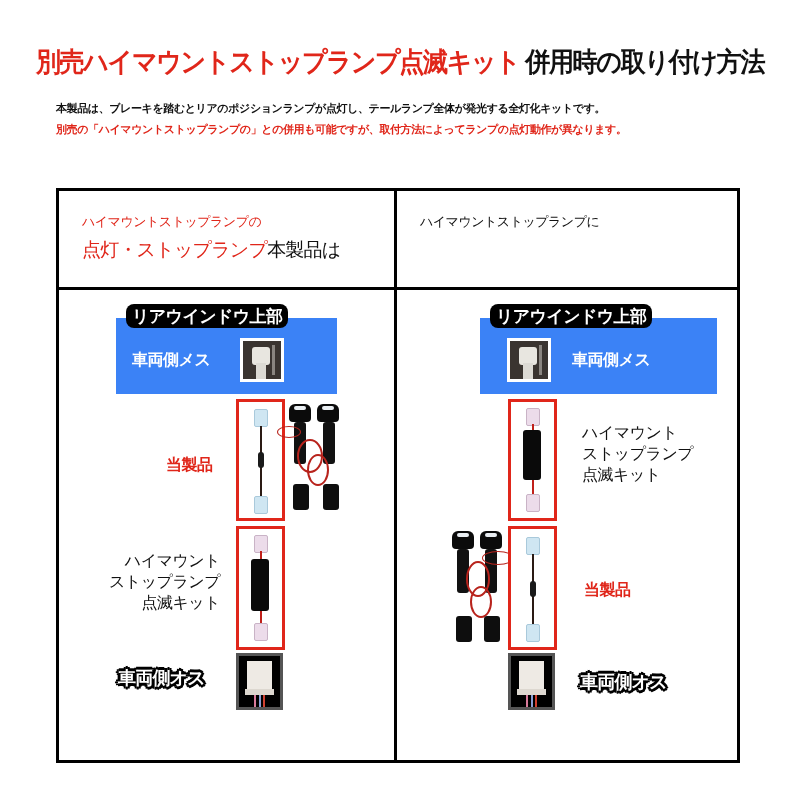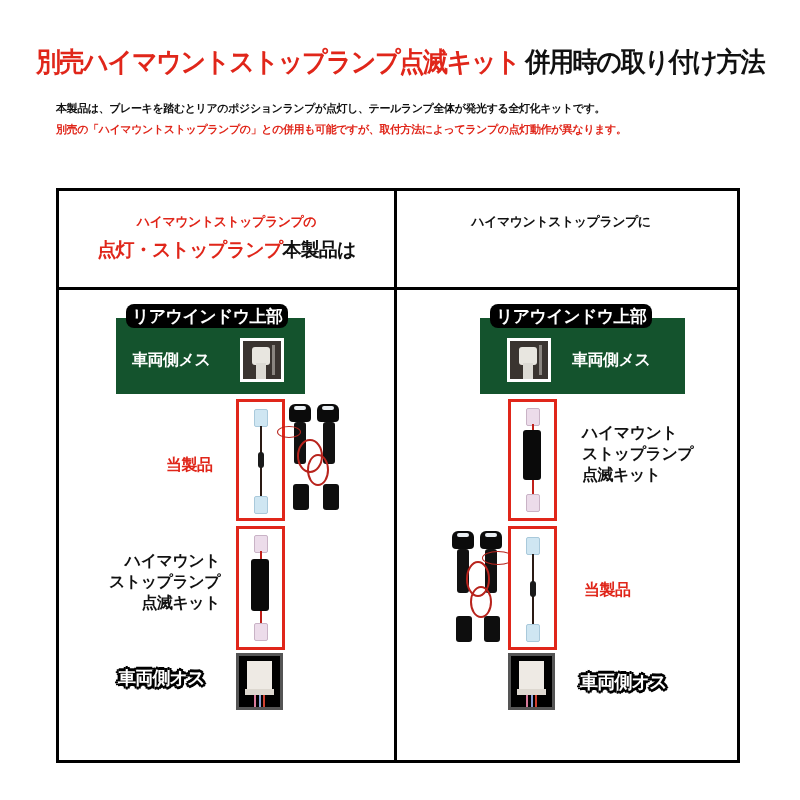--- a/index.html
+++ b/index.html
@@ -23,27 +23,27 @@
     left: 56px; top: 98px; width: 700px;
     font-size: 11px; font-weight: bold; line-height: 21px; letter-spacing: -0.4px; white-space: nowrap;
   }
   .intro .line-red { color: #e0261a; }
 
   
   .tbl { left: 56px; top: 188px; width: 678px; height: 569px; border: 3px solid #000; }
   .tbl-hdiv { left: 56px; top: 287px; width: 684px; height: 3px; background: #000; }
   .tbl-vdiv { left: 394px; top: 188px; width: 3px; height: 575px; background: #000; }
 
-  .hdr { text-align: center; font-weight: bold; white-space: nowrap; }
+  .hdr { font-weight: normal; white-space: nowrap; padding-left: 23px; }
   .hdr .l1 { font-size: 13px; letter-spacing: -0.5px; }
   .hdr .l2 { font-size: 19px; letter-spacing: -0.8px; margin-top: 6px; }
   .hdr .red { color: #e0261a; }
 
   
-  .rwbox { background: #14532d; height: 76px; }
+  .rwbox { background: #3b82f6; height: 76px; padding-left: 32px; }
   .rwlabel {
     top: -14px; left: 10px; background: #000; color: #fff; font-weight: bold;
     font-size: 17px; letter-spacing: -0.6px; padding: 1px 6px 0 6px; border-radius: 8px; white-space: nowrap;
   }
   .rwtext { color: #fff; font-weight: bold; font-size: 16px; letter-spacing: -0.5px; white-space: nowrap; }
   .thumb { width: 38px; height: 38px; border: 3px solid #fff; background: #3a3430; overflow: hidden; }
   .thumb .plug { position: absolute; left: 9px; top: 6px; width: 18px; height: 18px; background: #e8e6e0; border-radius: 3px; }
   .thumb .plug2 { position: absolute; left: 13px; top: 22px; width: 10px; height: 16px; background: #dcdad4; }
   .thumb .edge { position: absolute; left: 29px; top: 4px; width: 3px; height: 30px; background: #8a8580; }
 
@@ -66,21 +66,21 @@
 
   
   .male { width: 41px; height: 51px; border: 3px solid #555; background: #000; overflow: hidden; }
   .male .blk { position: absolute; left: 8px; top: 5px; width: 25px; height: 30px; background: #eeeae4; }
   .male .blk2 { position: absolute; left: 6px; top: 33px; width: 29px; height: 6px; background: #ddd8d0; }
   .male .w1 { position: absolute; left: 15px; top: 39px; width: 2px; height: 12px; background: #d87a9a; }
   .male .w2 { position: absolute; left: 20px; top: 39px; width: 2px; height: 12px; background: #8aa0d8; }
   .male .w3 { position: absolute; left: 24px; top: 39px; width: 2px; height: 12px; background: #d04030; }
 
   .lbl-red { color: #e0261a; font-weight: bold; font-size: 16px; letter-spacing: -0.5px; white-space: nowrap; }
-  .lbl-kit { font-weight: bold; font-size: 16px; line-height: 21px; letter-spacing: -0.5px; white-space: nowrap; color: #111; }
+  .lbl-kit { font-weight: normal; font-size: 16px; line-height: 21px; letter-spacing: -0.5px; white-space: nowrap; color: #111; }
   .lbl-male {
     font-weight: bold; font-size: 18px; letter-spacing: -0.8px; color: #fff; white-space: nowrap;
     text-shadow: -2px -2px 0 #000, 2px -2px 0 #000, -2px 2px 0 #000, 2px 2px 0 #000,
                  0 -2px 0 #000, 0 2px 0 #000, -2px 0 0 #000, 2px 0 0 #000,
                  -3px 0 0 #000, 3px 0 0 #000, 0 3px 0 #000, 0 -3px 0 #000;
   }
 </style>
 </head>
 <body>
 
@@ -94,21 +94,21 @@
 </div>
 
 <div class="abs tbl"></div>
 <div class="abs tbl-hdiv"></div>
 <div class="abs tbl-vdiv"></div>
 
 <div class="abs hdr" style="left:59px; top:213px; width:335px;">
   <div class="l1 red">ハイマウントストップランプの</div>
   <div class="l2"><span class="red">点灯・ストップランプ</span><span>本製品は</span></div>
 </div>
-<div class="abs hdr" style="left:419px; top:213px; width:284px;">
+<div class="abs hdr" style="left:397px; top:213px; width:284px;">
   <div class="l1">ハイマウントストップランプに</div>
 </div>
 
 <div class="abs rwbox" style="left:116px; top:318px; width:189px;">
   <div class="abs rwlabel">リアウインドウ上部</div>
   <div class="abs rwtext" style="left:16px; top:32px;">車両側メス</div>
   <div class="abs thumb" style="left:124px; top:20px;">
     <div class="plug"></div>
       <div class="plug2"></div>
       <div class="edge"></div>

